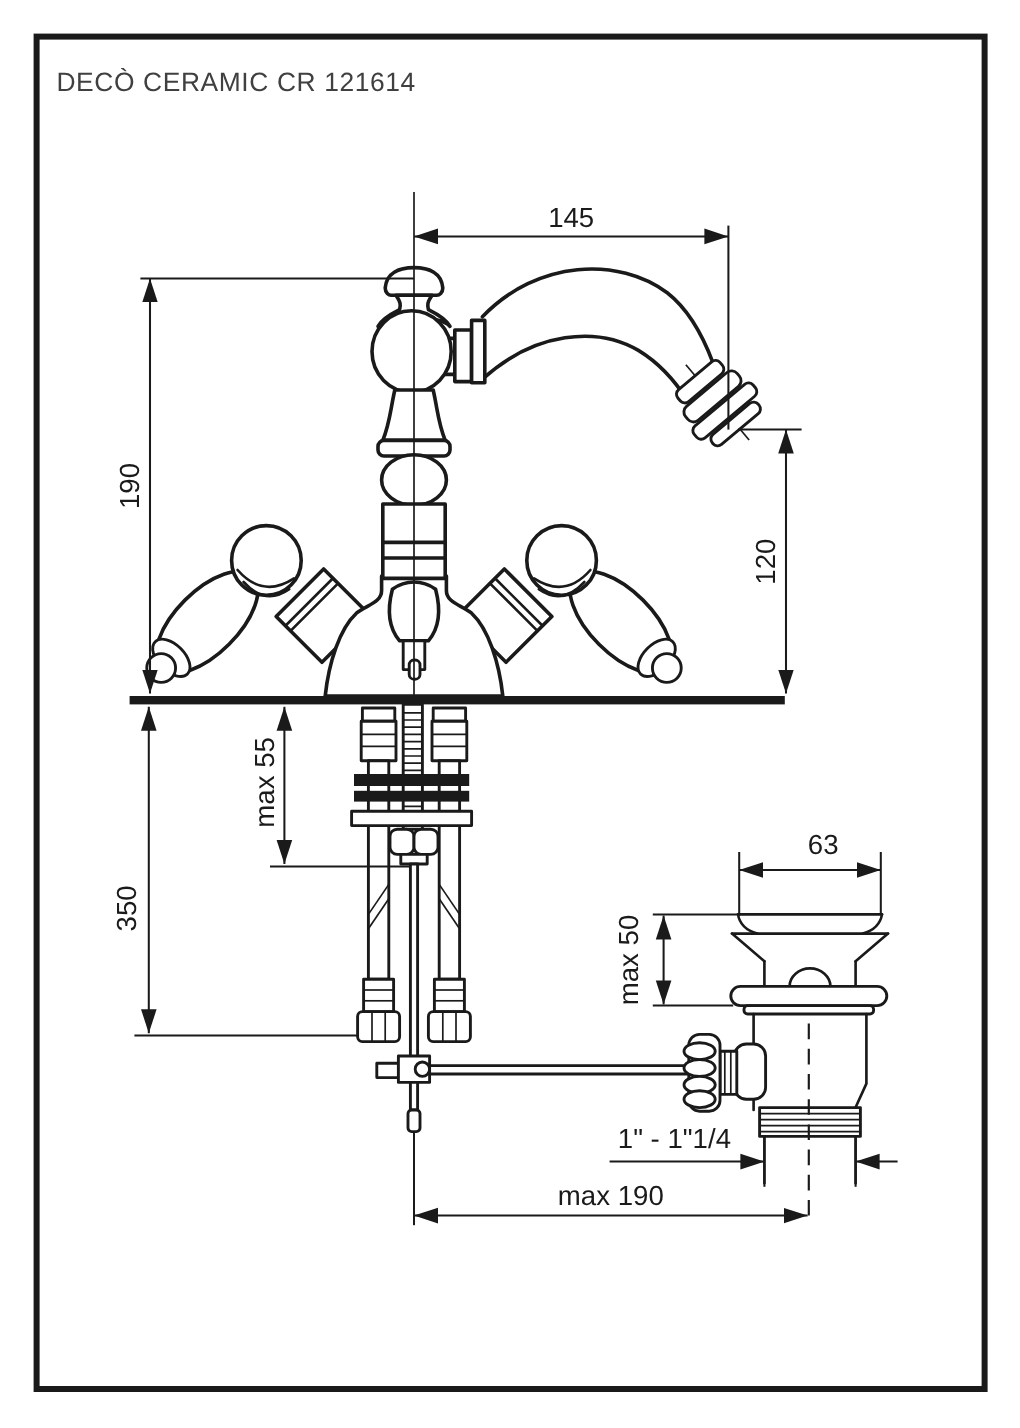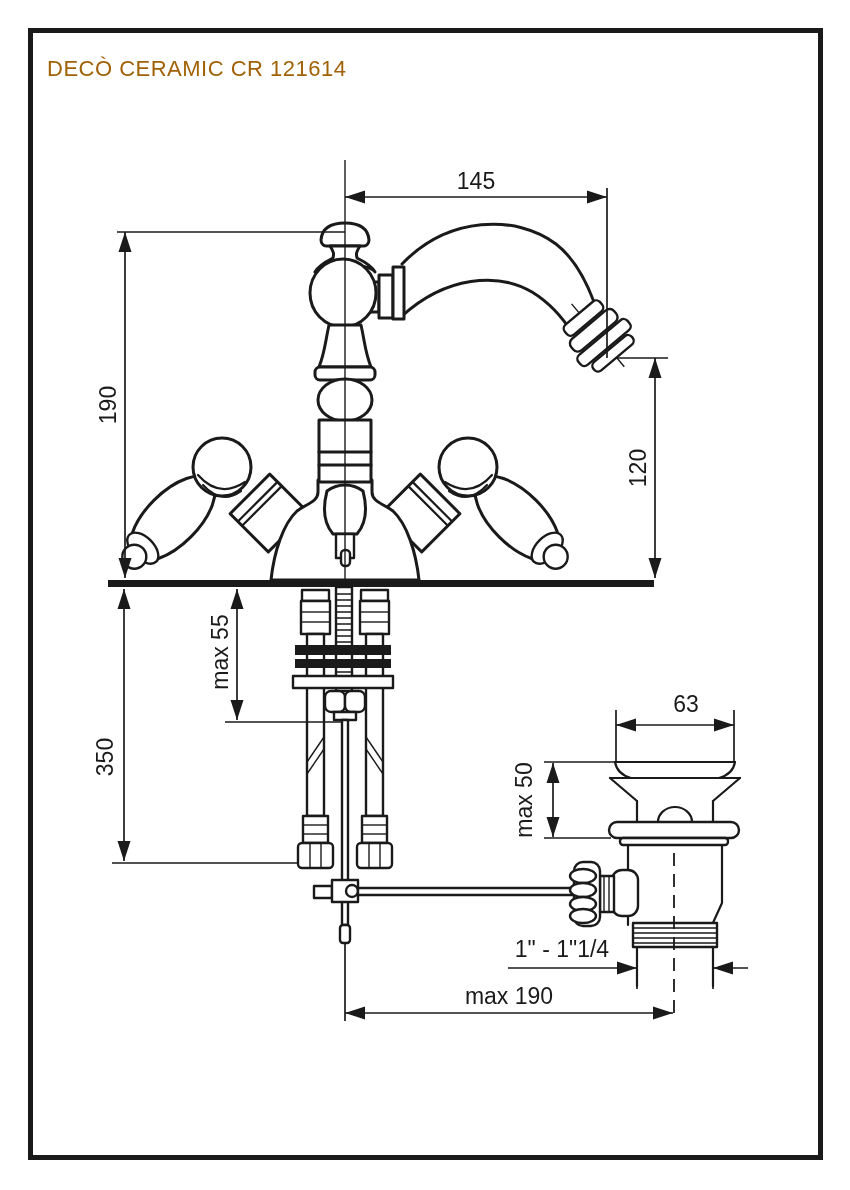--- a/index.html
+++ b/index.html
@@ -1,21 +1,21 @@
 <!DOCTYPE html>
 <html><head>
 <meta charset="utf-8">
 <style>
   html,body{margin:0;padding:0;background:#ffffff;}
   .page{position:relative;width:850px;height:1190px;background:#ffffff;overflow:hidden;
         font-family:"Liberation Sans", sans-serif;}
   .frame{position:absolute;left:28px;top:28px;width:795px;height:1132px;
          border:5px solid #1a1a1a;box-sizing:border-box;}
   .title{position:absolute;left:47px;top:56px;font-size:22px;letter-spacing:0.5px;
-         color:#a16207;font-weight:400;}
+         color:#404040;font-weight:400;}
   svg{position:absolute;left:0;top:0;}
   .outline{fill:#ffffff;stroke:#1a1a1a;stroke-width:3;stroke-linejoin:round;stroke-linecap:round;}
   .outline2{fill:#ffffff;stroke:#1a1a1a;stroke-width:2.4;stroke-linejoin:round;stroke-linecap:round;}
   .stroke{fill:none;stroke:#1a1a1a;stroke-width:3;stroke-linecap:round;}
   .stroke2{fill:none;stroke:#1a1a1a;stroke-width:2.2;stroke-linecap:round;}
   .thin{fill:none;stroke:#1a1a1a;stroke-width:1.4;}
   .dim{fill:none;stroke:#1a1a1a;stroke-width:1.7;}
   .solid{fill:#1a1a1a;stroke:none;}
   .dimtxt{font-family:"Liberation Sans",sans-serif;font-size:23px;fill:#1a1a1a;}
 </style>

